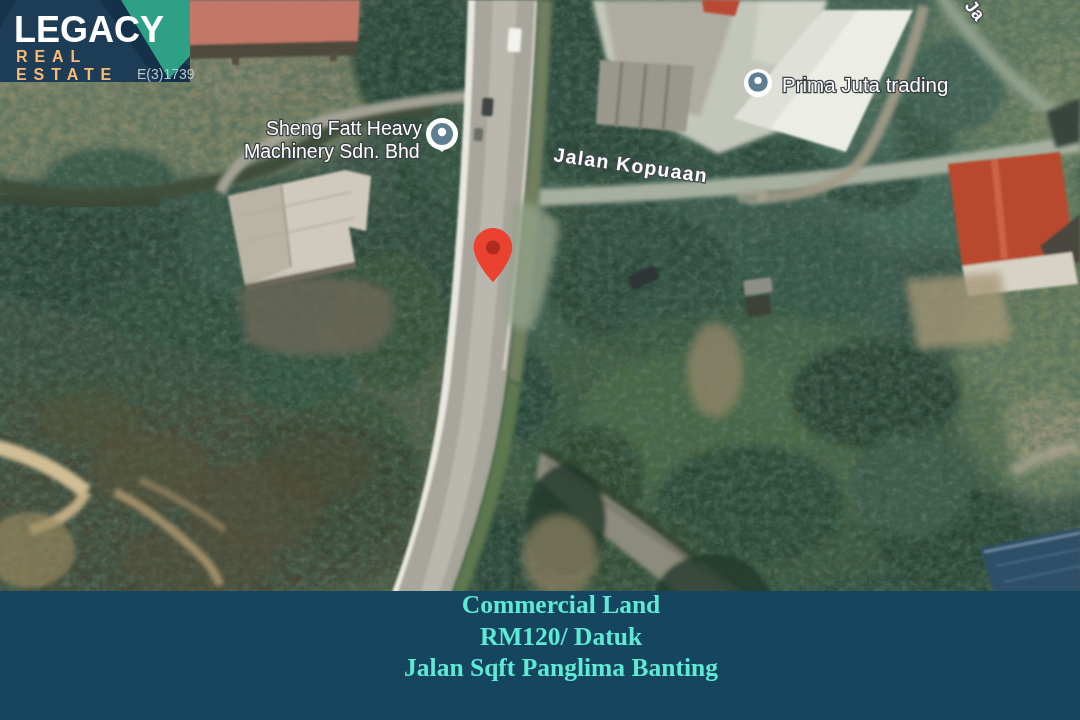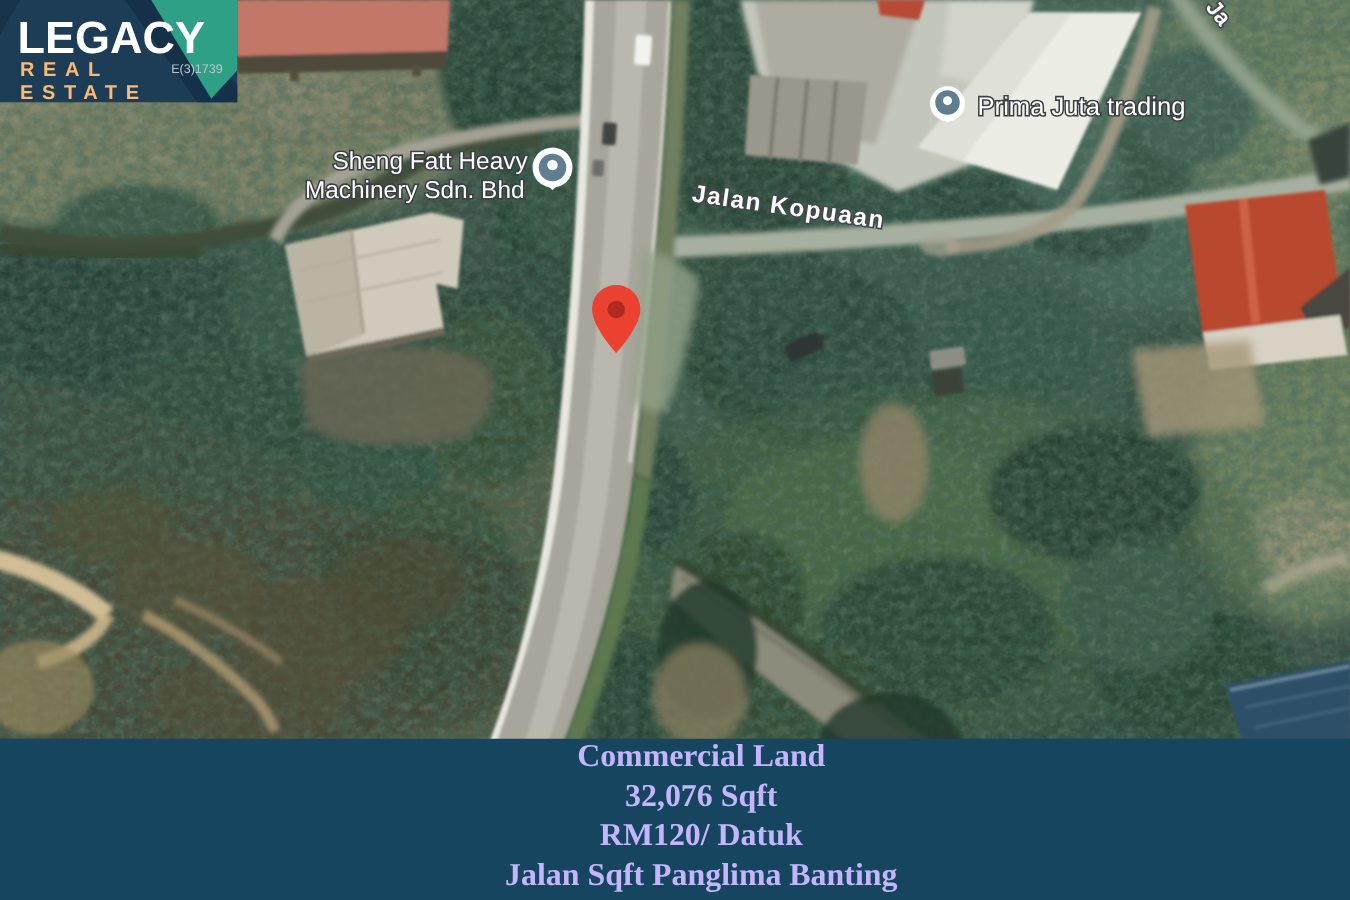--- a/index.html
+++ b/index.html
@@ -302,28 +302,27 @@
     <rect x="0" y="0" width="190" height="82" fill="#1d3c55"></rect>
     <polygon points="100,0 125,0 190,68 190,82 158,82" fill="#15314a"></polygon>
     <polygon points="121,0 190,0 190,56 169,79" fill="#2ea085"></polygon>
     <polygon points="0,0 16,0 0,28" fill="#16334b"></polygon>
   </svg>
 
   <div style="position:absolute;left:14px;top:12px;font-family:'Liberation Sans',sans-serif;font-weight:bold;font-size:36px;line-height:36px;color:#fff;letter-spacing:0px;">LEGACY</div>
 
   <div style="position:absolute;left:16px;top:47.5px;font-family:'Liberation Sans',sans-serif;font-weight:bold;font-size:16px;letter-spacing:6.9px;color:#fdba74;">REAL ESTATE</div>
 
-  <div style="position:absolute;left:137px;top:50px;font-family:'Liberation Sans',sans-serif;font-size:10px;color:#b9c6cf;">E(3)1739</div>
+  <div style="position:absolute;left:137px;top:66px;font-family:'Liberation Sans',sans-serif;font-size:14px;color:#b9c6cf;">E(3)1739</div>
 </div>
 
 <div style="position:absolute;left:0;top:591px;width:1080px;height:129px;background:#16465f;"></div>
 
-<div style="position:absolute;left:42px;top:589px;width:1038px;text-align:center;font-family:'Liberation Serif',serif;font-weight:bold;color:#c4b5fd;font-size:25.5px;line-height:31.7px;">
+<div style="position:absolute;left:42px;top:589px;width:1038px;text-align:center;font-family:'Liberation Serif',serif;font-weight:bold;color:#5eead4;font-size:25.5px;line-height:31.7px;">
 
   <div>Commercial Land</div>
 
-  <div>32,076 Sqft</div>
 
   <div>RM120/ Datuk</div>
 
   <div>Jalan Sqft Panglima Banting</div>
 </div>
 </div>
 
 </body></html>

